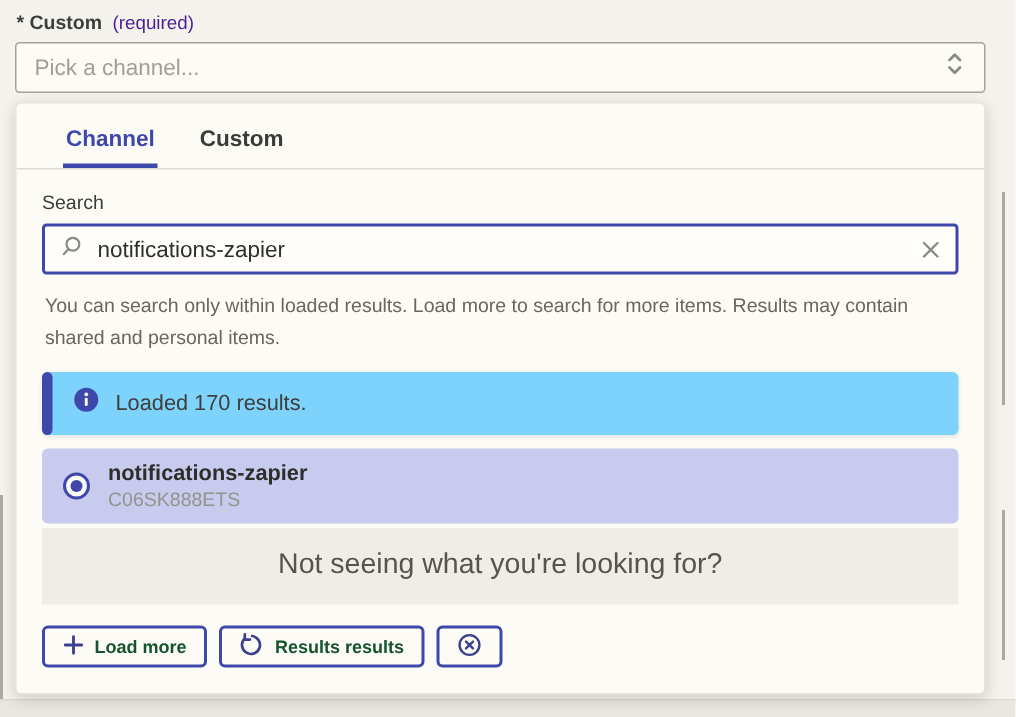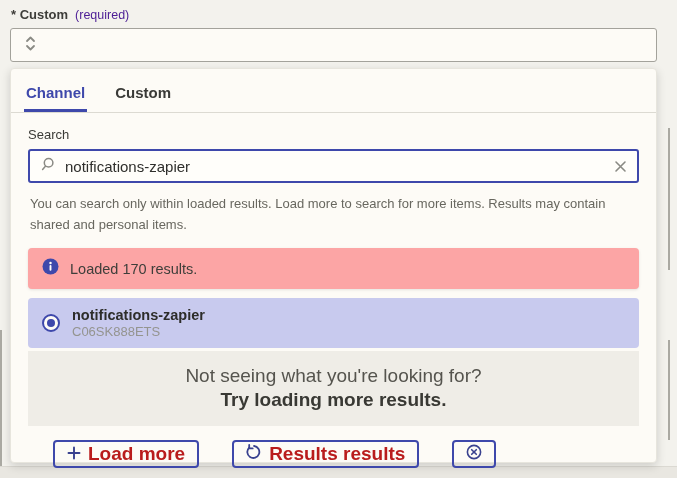--- a/index.html
+++ b/index.html
@@ -32,41 +32,41 @@
   .select-box svg { flex:none; }
 
   
   .panel {
     position:absolute; left:10px; top:68px; width:647px; height:395px;
     background:#fdfbf6; border-radius:4px;
     border:1px solid #e7e5dd;
     box-shadow:0 3px 10px rgba(0,0,0,.16);
     z-index:2;
   }
-  .tabs { display:flex; gap:26px; padding:0 13px; border-bottom:1px solid #dcdad2; }
+  .tabs { display:flex; gap:26px; padding:0 31px; border-bottom:1px solid #dcdad2; }
   .tab { padding:15px 2px 11px; font-size:15px; font-weight:700; color:#3a3a37; cursor:pointer; }
   .tab.active { color:#3e48ab; box-shadow:inset 0 -3px 0 #3e48ab; }
 
   .search-sec { padding:14px 17px 0; }
   .search-label { font-size:13px; color:#3b3b37; margin-bottom:7px; }
   .search-input {
     height:34px; border:2px solid #3e48ab; border-radius:3px; background:#fffefa;
     display:flex; align-items:center; gap:9px; padding:0 10px;
   }
   .search-input input {
     flex:1; border:none; outline:none; background:transparent;
     font-family:"Liberation Sans", sans-serif; font-size:15px; color:#2f2f2c;
   }
   .clear-x { flex:none; cursor:pointer; display:flex; align-items:center; }
 
   .help-text { padding:10px 19px 0; font-size:13px; line-height:21px; color:#68675f; }
 
   .alert {
     margin:13px 17px 0; position:relative; display:flex;
-    background:#fca5a5; border-radius:4px; box-shadow:0 1px 3px rgba(0,0,0,.10);flex-direction:column;
+    background:#7dd3fc; border-radius:4px; box-shadow:0 1px 3px rgba(0,0,0,.10);
   }
   .alert-bar { width:7px; border-radius:4px; background:#3e48ab; flex:none; }
   .alert-body { flex:1; display:flex; align-items:center; gap:11px; padding:10px 14px; }
   .alert-text { font-size:14.5px; color:#3e3e3a; }
 
   .result-row {
     margin:9px 17px 0; background:#c8caee; border-radius:4px;
     display:flex; align-items:center; gap:12px; padding:8px 14px; height:50px; cursor:pointer;
   }
   .radio { width:18px; height:18px; border:2px solid #3e48ab; border-radius:50%;
@@ -79,38 +79,39 @@
     margin:3px 17px 0; background:#efede7; padding:13px 10px 14px;
     text-align:center; font-size:19px; line-height:24px;
   }
   .hint-line1 { color:#55544e; }
   .hint-line2 { color:#393934; font-weight:700; cursor:pointer; }
 
   .footer { display:flex; gap:8px; padding:14px 17px 0; }
   .btn {
     display:flex; align-items:center; gap:7px; height:28px; padding:0 12px;
     border:2px solid #3e48ab; border-radius:4px; background:transparent;
-    color:#b91c1c; font-family:"Liberation Sans", sans-serif;
-    font-size:19px; font-weight:700; cursor:pointer;margin-left:25px;
+    color:#14532d; font-family:"Liberation Sans", sans-serif;
+    font-size:12px; font-weight:700; cursor:pointer;
   }
 </style>
 </head>
 <body>
 
 <div class="edge-line edge-left"></div>
 <div class="edge-line edge-right1"></div>
 <div class="edge-line edge-right2"></div>
 <div class="bottom-strip"></div>
 
 <div class="field-label">
   <span class="lbl">* Custom</span>
   <span class="req">(required)</span>
 </div>
 
 <div class="select-box">
+  <span class="placeholder">Pick a channel...</span>
   <span>
     <svg width="15" height="17" viewBox="0 0 15 17" fill="none" stroke="#8a8a84" stroke-width="1.8" stroke-linecap="round" stroke-linejoin="round">
       <path d="M4 6 L7.5 2.5 L11 6"></path>
         <path d="M4 11 L7.5 14.5 L11 11"></path>
     </svg>
   </span>
 </div>
 
 <div class="panel">
 
@@ -158,21 +159,20 @@
         <span class="dot"></span>
       </span>
     <span>
       <div class="result-title">notifications-zapier</div>
       <div class="result-sub">C06SK888ETS</div>
     </span>
   </div>
 
   <div class="hint-block">
     <div class="hint-line1">Not seeing what you're looking for?</div>
-    <div class="hint-line2">Try loading more results.</div>
   </div>
 
   <div class="footer">
     <button class="btn">
       <span>
         <svg width="14" height="14" viewBox="0 0 14 14" fill="none" stroke="#39418f" stroke-width="1.9" stroke-linecap="round">
           <path d="M7 1.5 V12.5 M1.5 7 H12.5"></path>
         </svg>
       </span>
       <span>Load more</span>

